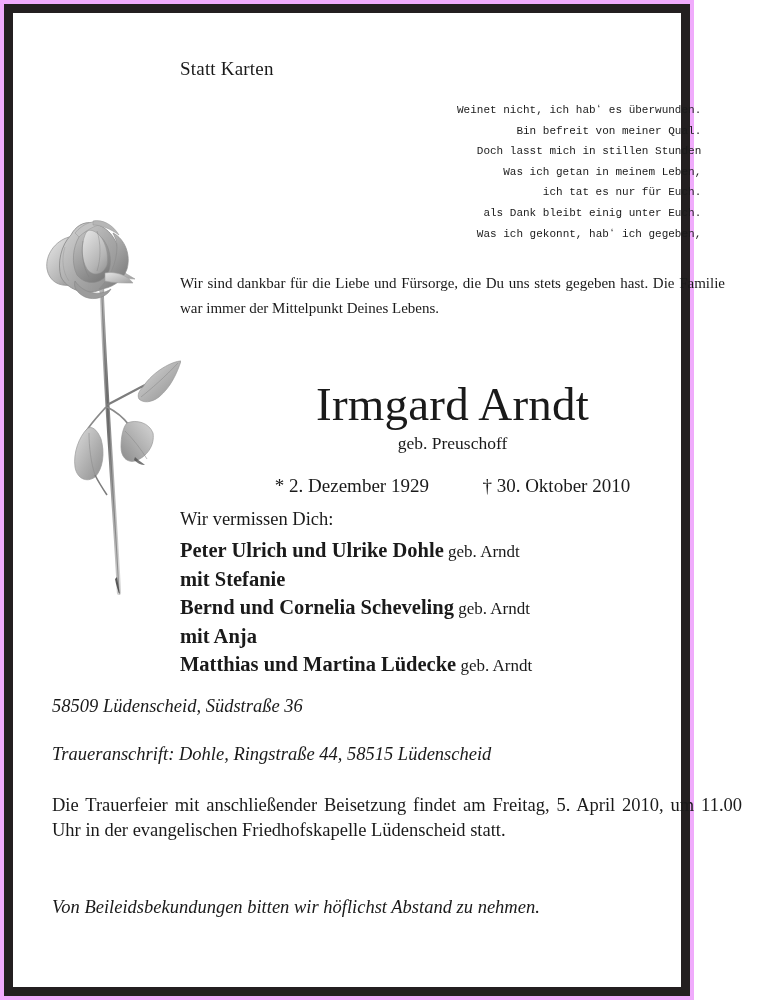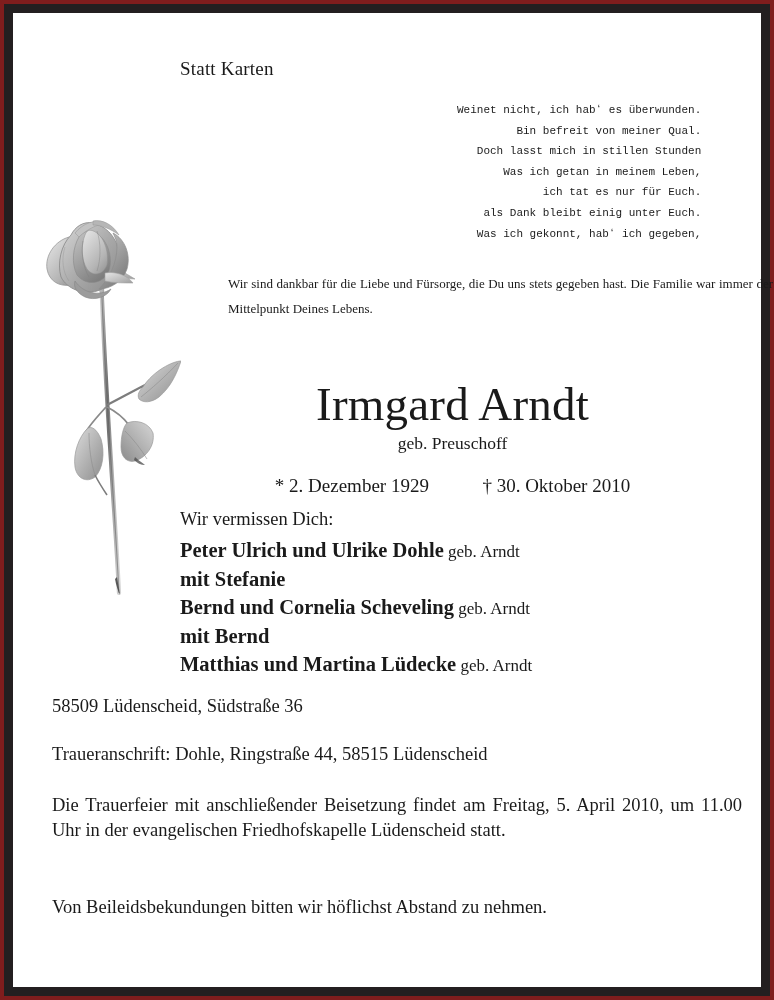--- a/index.html
+++ b/index.html
@@ -12,24 +12,24 @@
     width: 774px;
     height: 1000px;
     overflow: hidden;
     font-family: "Liberation Serif", "DejaVu Serif", serif;
     color: #1a1a1a;
   }
 
   
   #notice {
     position: relative;
-    width: 774px;
+    width: 694px;
     height: 1000px;
     box-sizing: border-box;
-    background: #7f1d1d;
+    background: #f0abfc;
     padding: 4px;
   }
   #frame {
     position: relative;
     width: 100%;
     height: 100%;
     box-sizing: border-box;
     border: 9px solid #231f20;
     background: #ffffff;
   }
@@ -60,25 +60,24 @@
     white-space: nowrap;
     font-family: Liberation Mono, monospace;
   }
   #poem div { white-space: nowrap; }
 
   
   #gratitude {
     left: 167px;
     top: 258px;
     width: 545px;
-    font-size: 13px;
+    font-size: 15px;
     line-height: 25px;
     text-align: justify;
     text-justify: inter-word;
-    margin-left: 48px;
   }
 
   
   #name-block {
     left: 167px;
     top: 364px;
     width: 545px;
     text-align: center;
   }
   #deceased-name {
@@ -127,21 +126,21 @@
     left: 39px;
     top: 681px;
     width: 690px;
   }
   #bottom .para {
     font-size: 18.5px;
     line-height: 25px;
     text-align: justify;
     text-justify: inter-word;
   }
-  #bottom .para.single { text-align: left; }
+  #bottom .para.single { text-align: left; font-style: italic; }
   .sp-1 { height: 23px; }
   .sp-2 { height: 26px; }
   .sp-3 { height: 26px; }
 
   
   #rose {
     left: 18px;
     top: 198px;
     width: 150px;
     height: 400px;
@@ -281,21 +280,21 @@
         <div class="mourner-line">
           <span>Peter Ulrich und Ulrike Dohle</span><span class="suffix"> geb. Arndt</span>
         </div>
         <div class="mourner-line">
           <span>mit Stefanie</span><span class="suffix"></span>
         </div>
         <div class="mourner-line">
           <span>Bernd und Cornelia Scheveling</span><span class="suffix"> geb. Arndt</span>
         </div>
         <div class="mourner-line">
-          <span>mit Bernd</span><span class="suffix"></span>
+          <span>mit Anja</span><span class="suffix"></span>
         </div>
         <div class="mourner-line">
           <span>Matthias und Martina Lüdecke</span><span class="suffix"> geb. Arndt</span>
         </div>
       </div>
 
       <div class="abs" id="bottom">
         <div class="para single">58509 Lüdenscheid, Südstraße 36</div>
         <div class="sp-1"></div>
 

